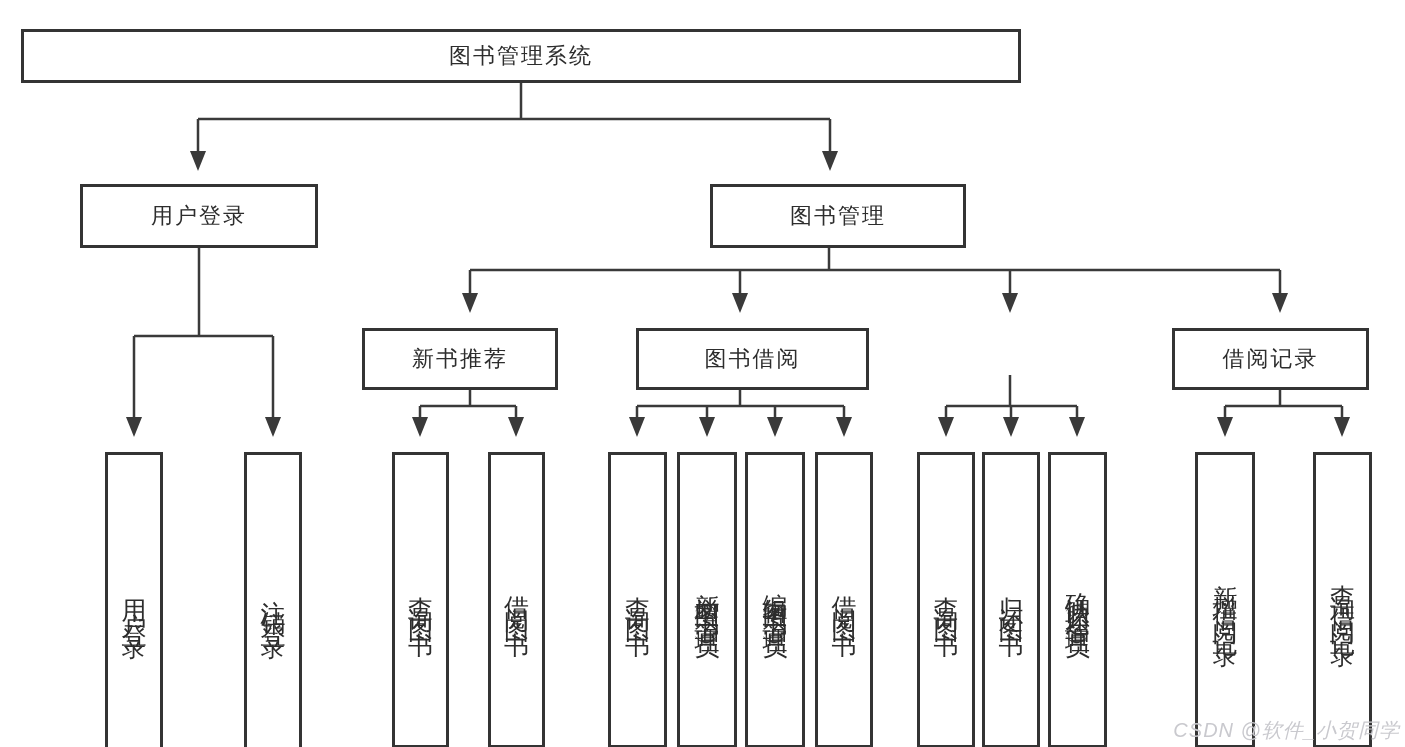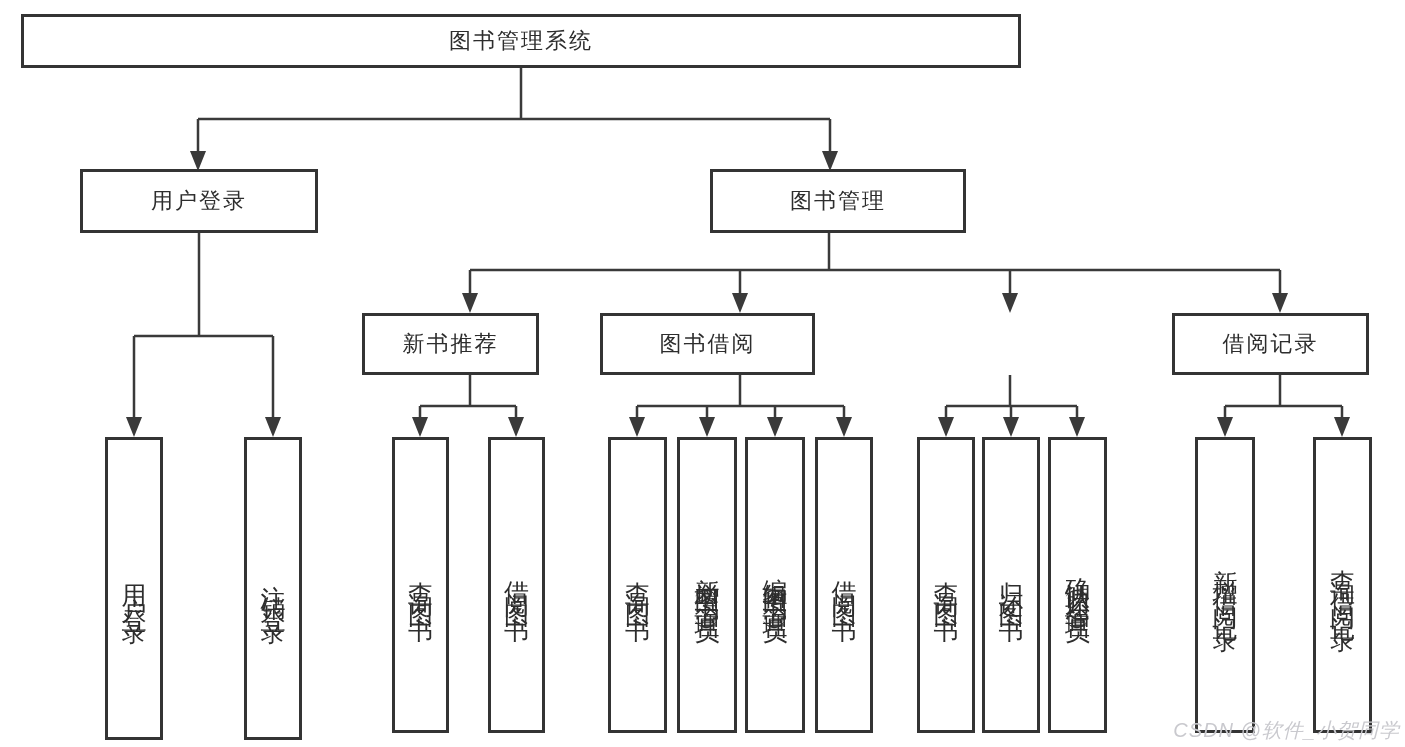--- a/index.html
+++ b/index.html
@@ -24,20 +24,21 @@
   }
   .node {
     position: absolute;
     box-sizing: border-box;
     border: 3px solid #343434;
     background: #ffffff;
     display: flex;
     align-items: center;
     justify-content: center;
     text-align: center;
+    margin-top: 15px;
   }
   .node .lbl {
     font-size: 22px;
     letter-spacing: 2px;
     color: #2d2d2d;
     white-space: nowrap;
   }
   .node.vert .lbl {
     writing-mode: vertical-rl;
     text-orientation: mixed;
@@ -102,24 +103,24 @@
     <span class="lbl">图书管理系统</span>
   </div>
 
   <div class="node" style="left:80px; top:169px; width:238px; height:64px;">
     <span class="lbl">用户登录</span>
   </div>
   <div class="node" style="left:710px; top:169px; width:256px; height:64px;">
     <span class="lbl">图书管理</span>
   </div>
 
-  <div class="node" style="left:362px; top:313px; width:177px; height:62px;">
+  <div class="node" style="left:362px; top:313px; width:196px; height:62px;">
     <span class="lbl">新书推荐</span>
   </div>
-  <div class="node" style="left:600px; top:313px; width:215px; height:62px;">
+  <div class="node" style="left:636px; top:313px; width:233px; height:62px;">
     <span class="lbl">图书借阅</span>
   </div>
   <div class="node" style="left:1172px; top:313px; width:197px; height:62px;">
     <span class="lbl">借阅记录</span>
   </div>
 
   <div class="node vert" style="left:105px; top:437px; width:58px; height:303px;">
     <span class="lbl">用户登录</span>
   </div>
   <div class="node vert" style="left:244px; top:437px; width:58px; height:303px;">

